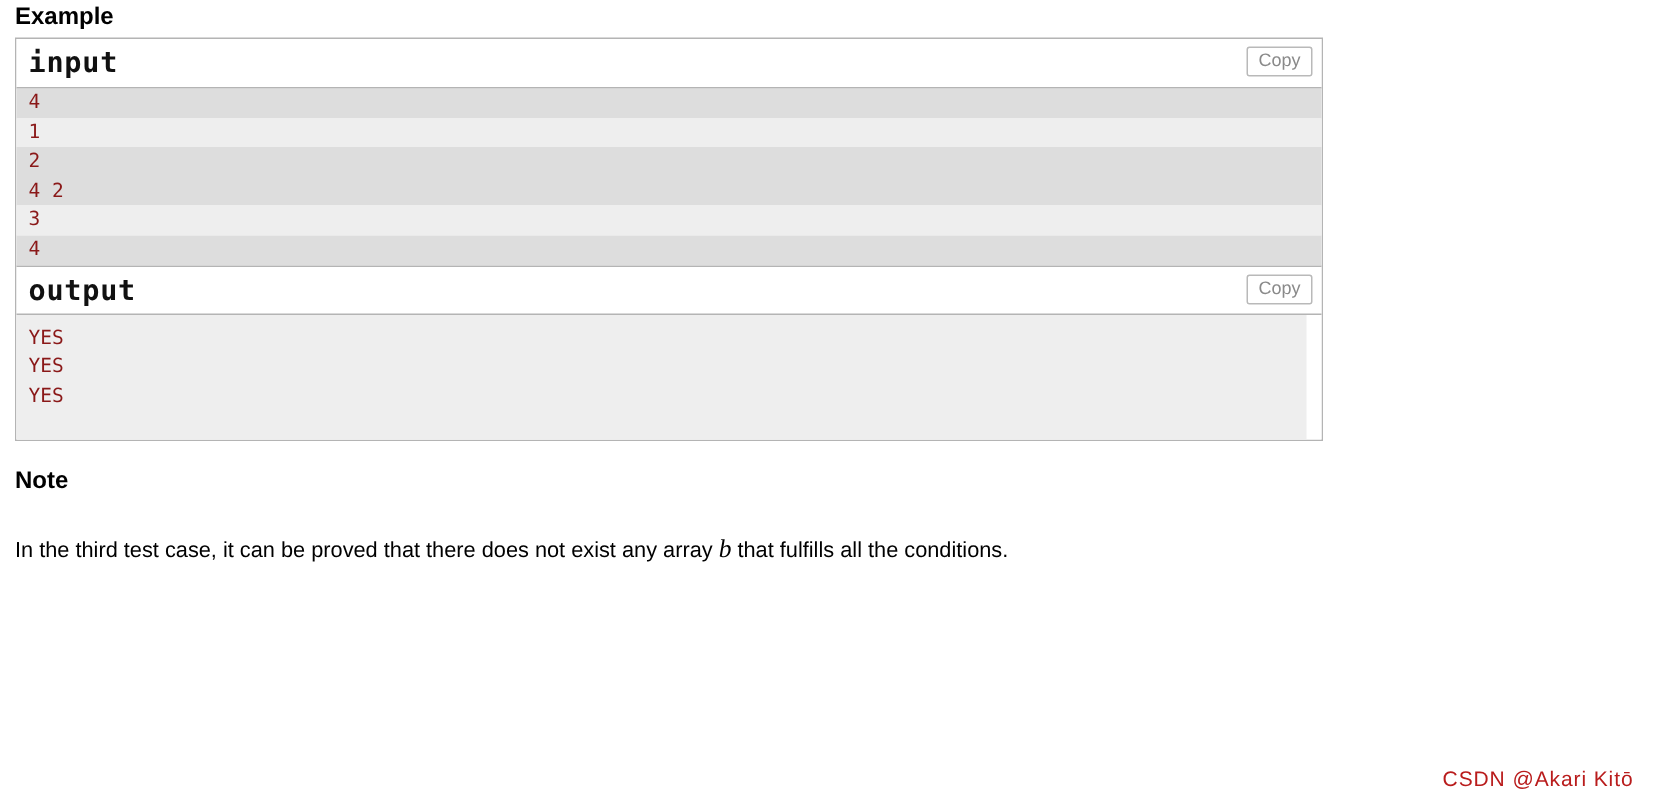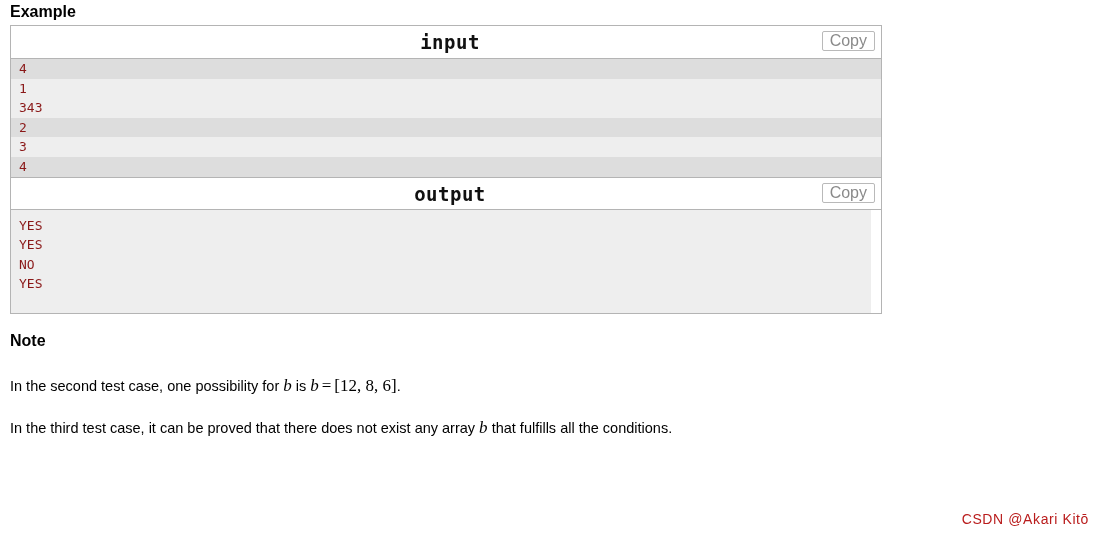--- a/index.html
+++ b/index.html
@@ -55,29 +55,28 @@
   }
 
   .io-title {
     font-family: "DejaVu Sans Mono", "Liberation Mono", monospace;
     font-size: 19px;
     font-weight: bold;
     color: #111111;
     line-height: 33px;
     padding-left: 8px;
     letter-spacing: 0.5px;
-    text-align: center;
   }
 
   .copy-btn {
     position: absolute;
     right: 6px;
     top: 5px;
     font-family: "Liberation Sans", sans-serif;
-    font-size: 16px;
+    font-size: 12px;
     color: #8a8a8a;
     background: #ffffff;
     border: 1px solid #b9b9b9;
     border-radius: 2px;
     padding: 2px 7px 3px 7px;
     line-height: 13px;
     cursor: pointer;
   }
 
   .io-body {
@@ -168,25 +167,25 @@
         <button class="copy-btn">Copy</button>
       </div>
       <div class="io-body striped">
 
         <div class="test-group odd">
           <div class="code-line">4</div>
         </div>
 
         <div class="test-group even">
           <div class="code-line">1</div>
-          <div class="code-line">343</div>
         </div>
 
         <div class="test-group odd">
           <div class="code-line">2</div>
+          <div class="code-line">4 2</div>
         </div>
 
         <div class="test-group even">
           <div class="code-line">3</div>
         </div>
 
         <div class="test-group odd">
           <div class="code-line">4</div>
         </div>
 
@@ -195,35 +194,31 @@
 
     <div class="io-block">
       <div class="io-title-bar">
         <div class="io-title">output</div>
         <button class="copy-btn">Copy</button>
       </div>
       <div class="io-body">
         <div class="plain-body">
           <div class="code-line">YES</div>
           <div class="code-line">YES</div>
-          <div class="code-line">NO</div>
           <div class="code-line">YES</div>
         </div>
       </div>
     </div>
 
   </div>
 
   <div class="note-section">
     <h3 class="section-title">Note</h3>
 
 
-    <p class="note-para spaced">
-      <span>In the second test case, one possibility for </span><span class="math"><span class="var">b</span></span><span> is </span><span class="math"><span class="var">b</span><span class="op">=</span><span class="num">[12, 8, 6]</span></span><span>.</span>
-    </p>
 
     <p class="note-para spaced">
       <span>In the third test case, it can be proved that there does not exist any array </span><span class="math"><span class="var">b</span></span><span> that fulfills all the conditions.</span>
     </p>
   </div>
 
 </div>
 
 <div class="watermark">CSDN @Akari  Kitō</div>
 

